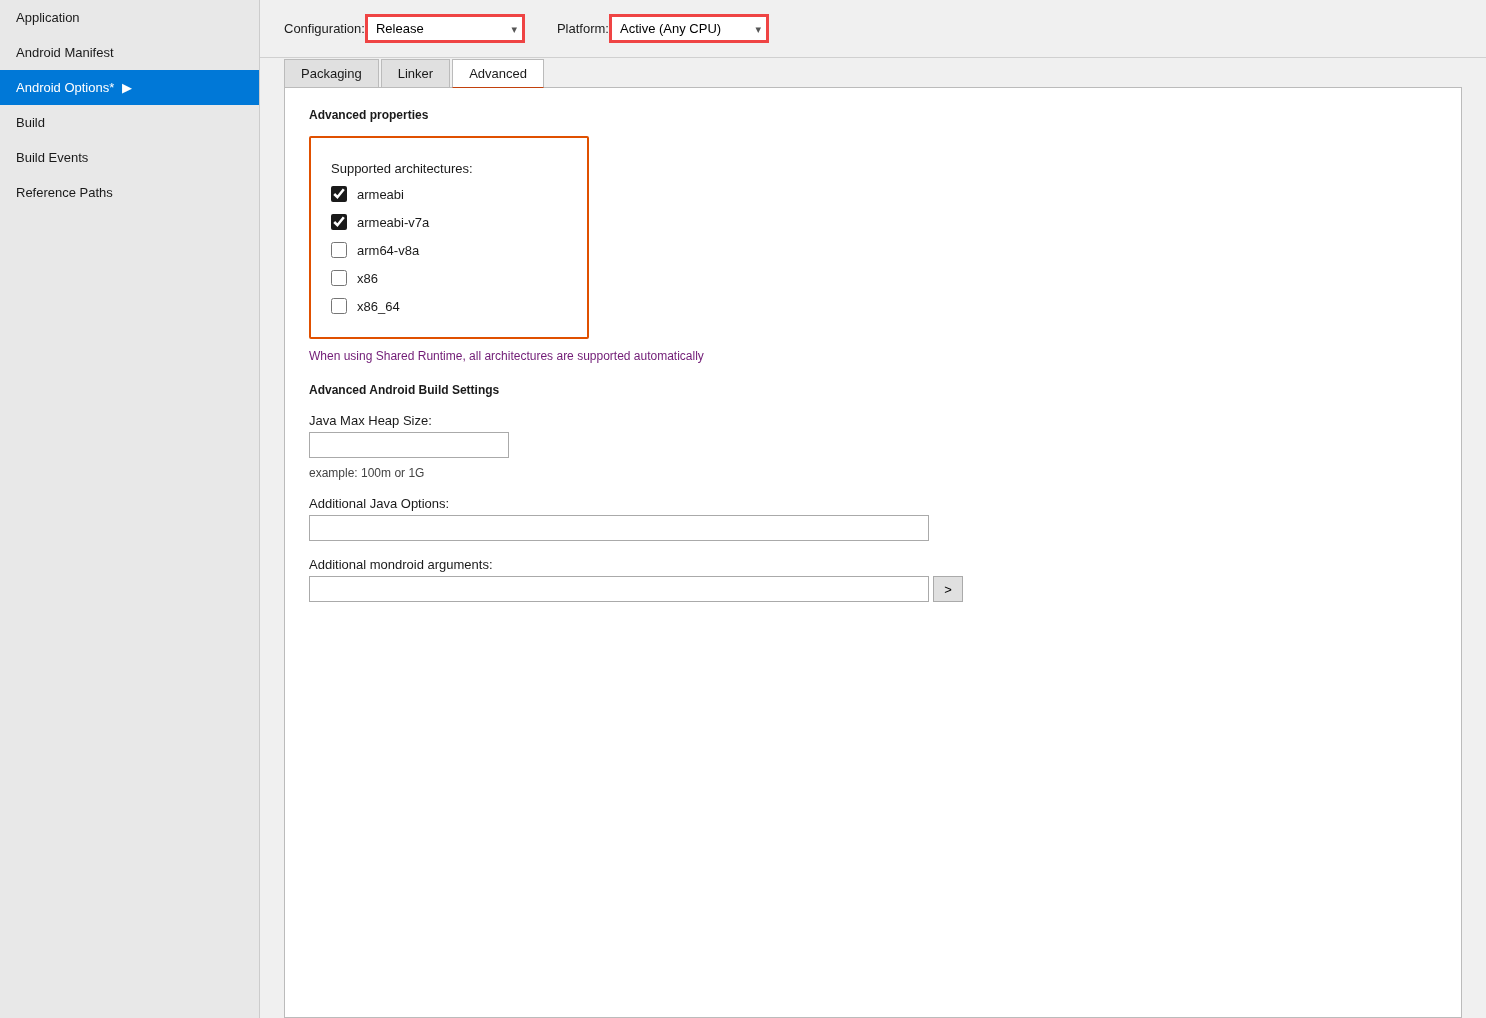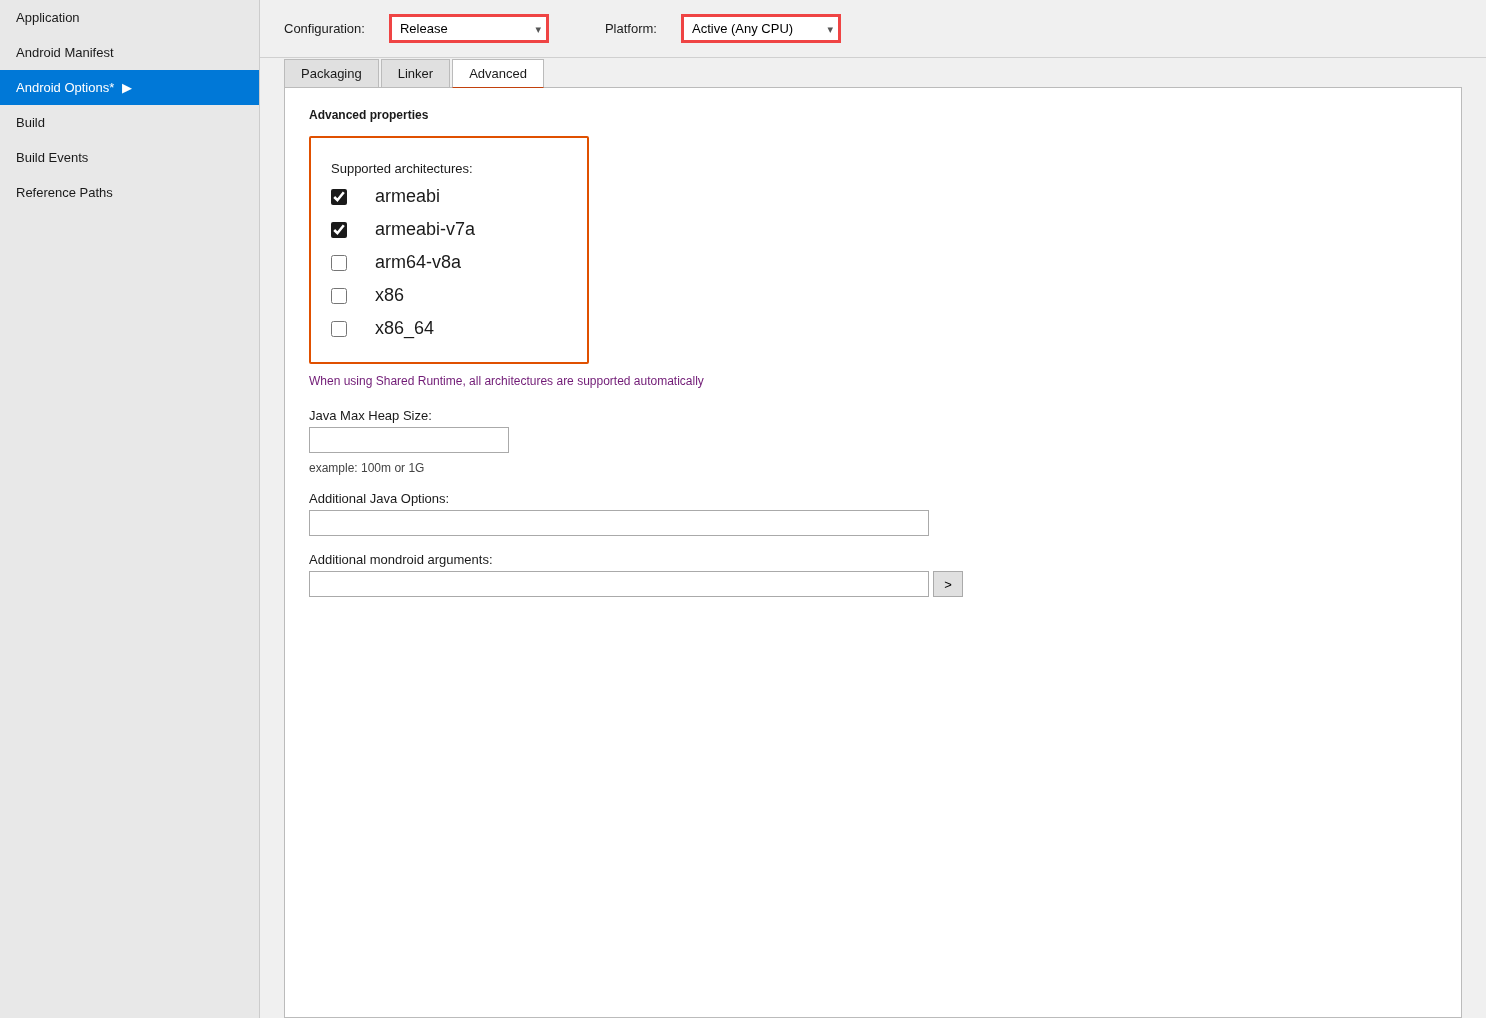--- a/index.html
+++ b/index.html
@@ -50,21 +50,21 @@
       display: flex;
       flex-direction: column;
       padding: 0;
       background: #f0f0f0;
     }
     
     .config-bar {
       display: flex;
       align-items: center;
       padding: 14px 24px 14px 24px;
-      gap: 24px;
+      gap: 0;
       background: #f0f0f0;
       border-bottom: 1px solid #d0d0d0;
     }
     .config-bar label {
       font-size: 13px;
       color: #1a1a1a;
     }
     .select-wrapper {
       position: relative;
       display: inline-block;
@@ -156,23 +156,22 @@
     .arch-item:last-child {
       margin-bottom: 0;
     }
     .arch-item input[type="checkbox"] {
       width: 16px;
       height: 16px;
       cursor: pointer;
       accent-color: #1a1a1a;
     }
     .arch-item label {
-      font-size: 18px;
-      cursor: pointer;
-      margin-left: 18px;
+      font-size: 13px;
+      cursor: pointer;
     }
     .arch-hint {
       font-size: 12px;
       color: #701a75;
       margin-bottom: 20px;
       margin-top: 4px;
     }
     .section-divider {
       margin-bottom: 16px;
     }
@@ -319,20 +318,21 @@
           <label for="x86">x86</label>
         </div>
         <div class="arch-item">
           <input type="checkbox" id="x86_64" style="">
           <label for="x86_64">x86_64</label>
         </div>
       </div>
 
       <div class="arch-hint">When using Shared Runtime, all architectures are supported automatically</div>
 
+      <div class="section-title section-divider">Advanced Android Build Settings</div>
 
       
       <div class="field-group">
         <div class="field-label">Java Max Heap Size:</div>
         <input type="text" class="text-input-sm" value="" style="">
         <div class="field-hint">example: 100m or 1G</div>
       </div>
 
       
       <div class="field-group">

